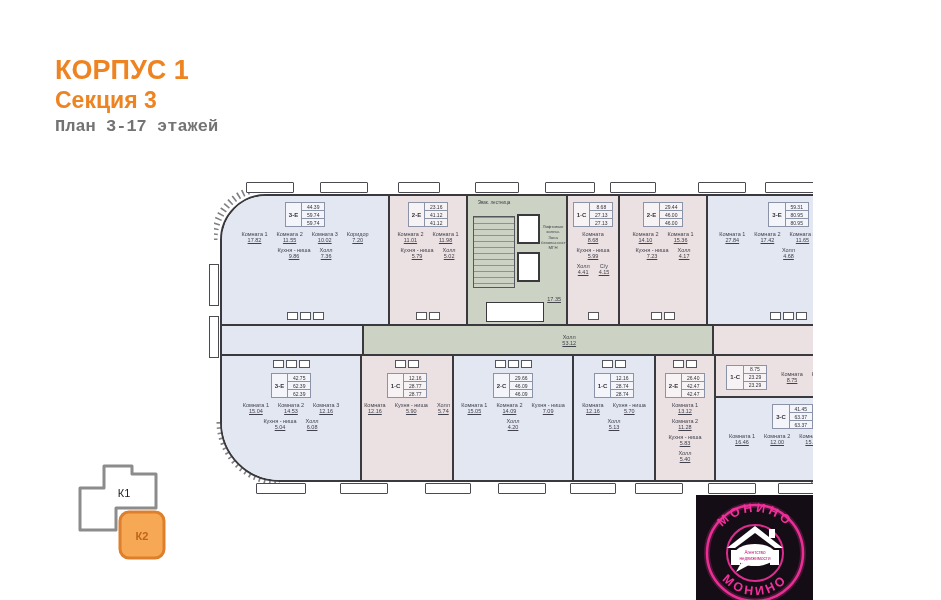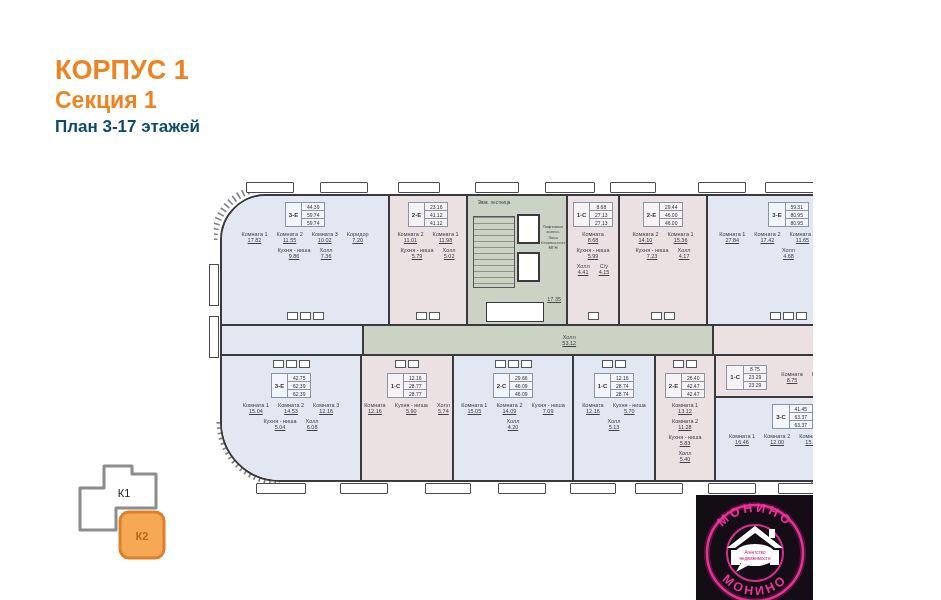--- a/index.html
+++ b/index.html
@@ -3,21 +3,21 @@
 <meta charset="utf-8">
 <style>
   html,body{margin:0;padding:0;background:#fff;}
   .page{position:relative;width:813px;height:600px;background:#fff;overflow:hidden;
         font-family:"Liberation Sans",sans-serif;margin-top:12px;}
 
   
   .header{position:absolute;left:55px;top:44px;}
   .h-korpus{font-size:27px;font-weight:bold;color:var(--accent);line-height:1.1;}
   .h-sektsiya{font-size:23px;font-weight:bold;color:var(--accent);line-height:1.3;}
-  .h-plan{font-size:17px;font-weight:bold;color:#0c4a6e;line-height:1.35;}
+  .h-plan{font-size:17px;font-weight:bold;color:#737373;line-height:1.35;font-family:Liberation Mono, monospace;}
 
   
   .plan{position:absolute;left:220px;top:182px;width:651px;height:288px;}
   .building{position:absolute;inset:0;border:2.5px solid var(--wall);
             border-radius:46px 46px 60px 60px;background:#fff;overflow:hidden;
             display:flex;flex-direction:column;box-sizing:border-box;}
   .row-top{display:flex;height:128px;flex-shrink:0;}
   .row-mid{display:flex;height:28px;flex-shrink:0;border-top:2px solid var(--wall);
            border-bottom:2px solid var(--wall);}
   .row-bot{display:flex;flex:1;}
@@ -90,21 +90,21 @@
   
   .logo{position:absolute;right:0;bottom:0;width:117px;height:117px;background:var(--logo_bg);}
 </style>
 </head>
 <body>
 
 <div class="page">
 
   <div class="header">
     <div class="h-korpus">КОРПУС 1</div>
-    <div class="h-sektsiya">Секция 1</div>
+    <div class="h-sektsiya">Секция 3</div>
     <div class="h-plan">План 3-17 этажей</div>
   </div>
 
   <div class="plan">
 
     <svg class="hatch" width="663" height="300" viewBox="0 0 663 300">
       <g fill="none" stroke="#6b6b70" stroke-width="7" stroke-dasharray="1.6 3.6" opacity="0.85">
         <path d="M 0 52 A 52 52 0 0 1 52 0"></path>
         <path d="M 611 0 A 52 52 0 0 1 663 52"></path>
         <path d="M 6 234 A 60 60 0 0 0 66 294"></path>

